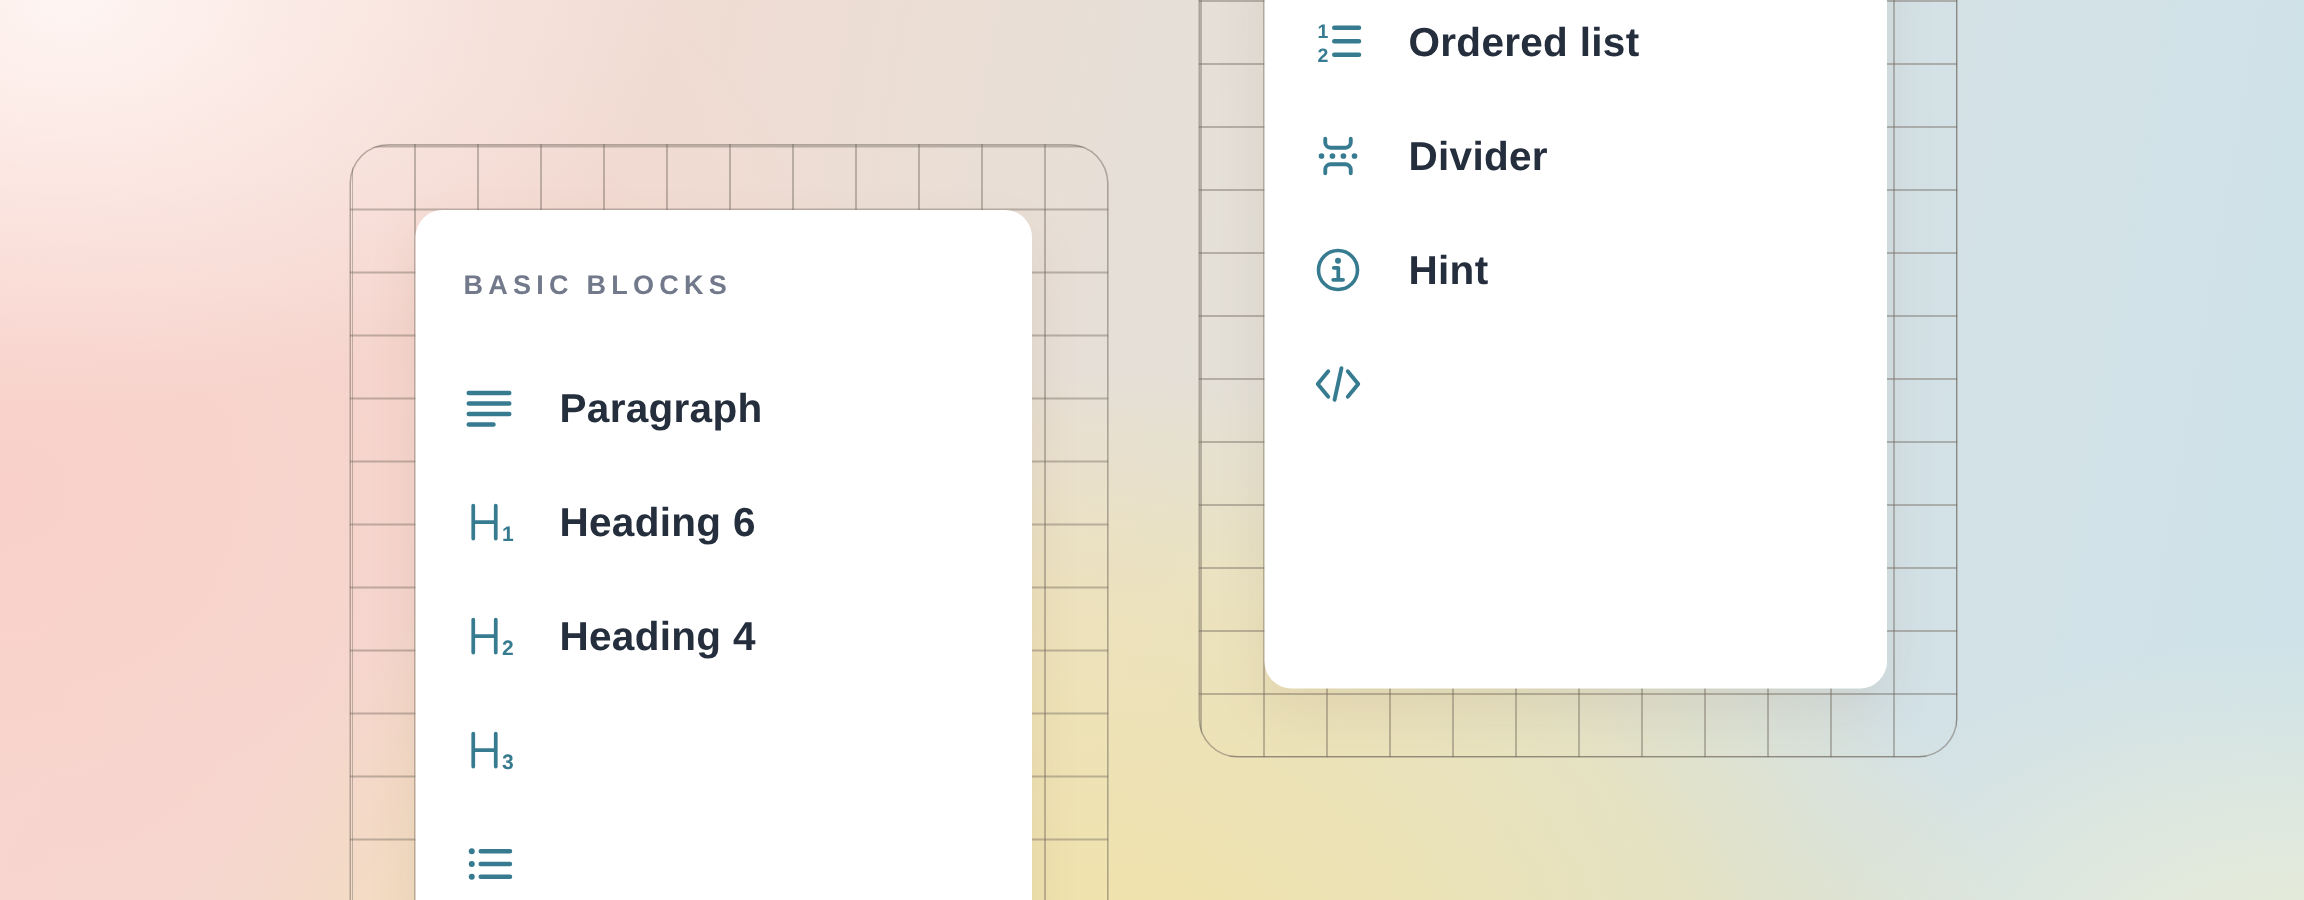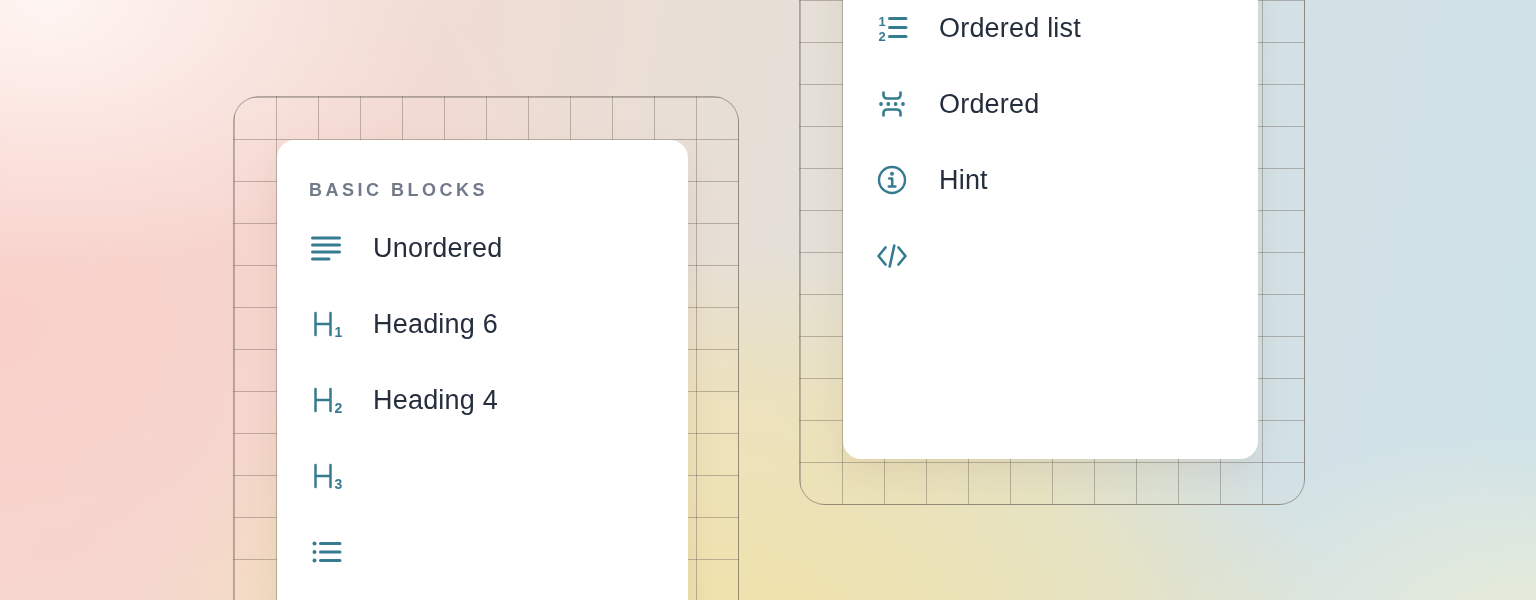--- a/index.html
+++ b/index.html
@@ -26,26 +26,26 @@
   #grid-right{left:799px;top:-43px;width:504px;height:546px;}
   .card{
     position:absolute;background:#ffffff;border-radius:18px;
     box-shadow:0 16px 34px rgba(130,85,60,0.10);
   }
   #card-left{left:277px;top:140px;width:411px;height:520px;padding:38px 0 0 32px;box-sizing:border-box;}
   #card-right{left:843px;top:-48px;width:415px;height:507px;padding:38px 0 0 32px;box-sizing:border-box;}
   .section-title{
     height:24px;line-height:24px;
     font-size:18px;font-weight:700;letter-spacing:3.5px;
-    color:#71798a;margin-bottom:8px;
+    color:#71798a;margin-bottom:32px;
   }
   .item{display:flex;align-items:center;height:76px;cursor:pointer;}
   .item .icn{width:34px;height:34px;flex:0 0 34px;}
   .item .lbl{
-    margin-left:30px;font-size:27px;font-weight:400;letter-spacing:0.2px;
+    margin-left:30px;font-size:27px;font-weight:700;letter-spacing:0.2px;
     color:#252e3d;
   }
   .st{stroke:#377b90;fill:none;stroke-linecap:round;stroke-linejoin:round;}
   .fl{fill:#377b90;stroke:none;}
   .dg{fill:#377b90;font-weight:700;}
 </style>
 </head>
 <body>
 
 <div id="stage">
@@ -53,21 +53,21 @@
   <div id="grid-left" class="grid"></div>
   <div id="grid-right" class="grid"></div>
 
   <div id="card-left" class="card">
     <div class="section-title">BASIC BLOCKS</div>
 
     <div class="item">
       <svg class="icn" viewBox="0 0 34 34">
         <path class="st" stroke-width="3" d="M3.5 7H30.5M3.5 14H30.5M3.5 21H30.5M3.5 28H20"></path>
       </svg>
-      <span class="lbl">Unordered</span>
+      <span class="lbl">Paragraph</span>
     </div>
 
     <div class="item">
       <svg class="icn" viewBox="0 0 34 34">
         <path class="st" stroke-width="2.5" d="M6.5 6V28M21.5 6V28M6.5 17H21.5"></path>
         <text class="dg" x="29.5" y="29.5" font-size="14" text-anchor="middle">1</text>
       </svg>
       <span class="lbl">Heading 6</span>
     </div>
 
@@ -110,21 +110,21 @@
 
     <div class="item">
       <svg class="icn" viewBox="0 0 34 34">
         <path class="st" stroke-width="2.6" d="M8.5 5.5V8a3.5 3.5 0 0 0 3.5 3.5H22A3.5 3.5 0 0 0 25.5 8V5.5"></path>
         <path class="st" stroke-width="2.6" d="M8.5 28.5V26A3.5 3.5 0 0 1 12 22.5H22A3.5 3.5 0 0 1 25.5 26v2.5"></path>
         <circle class="fl" cx="6" cy="17" r="1.9"></circle>
         <circle class="fl" cx="13.3" cy="17" r="1.9"></circle>
         <circle class="fl" cx="20.6" cy="17" r="1.9"></circle>
         <circle class="fl" cx="28" cy="17" r="1.9"></circle>
       </svg>
-      <span class="lbl">Ordered</span>
+      <span class="lbl">Divider</span>
     </div>
 
     <div class="item">
       <svg class="icn" viewBox="0 0 34 34">
         <circle class="st" stroke-width="2.4" cx="17" cy="17" r="13"></circle>
         <circle class="fl" cx="17" cy="10.8" r="2"></circle>
         <path class="st" stroke-width="2.5" d="M14.2 15.5H17.2V23.5M13.8 23.5H20.4"></path>
       </svg>
       <span class="lbl">Hint</span>
     </div>

